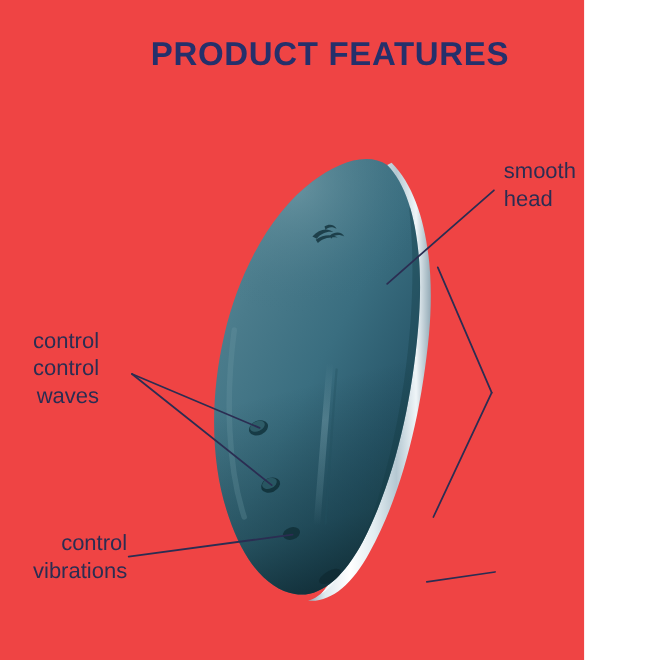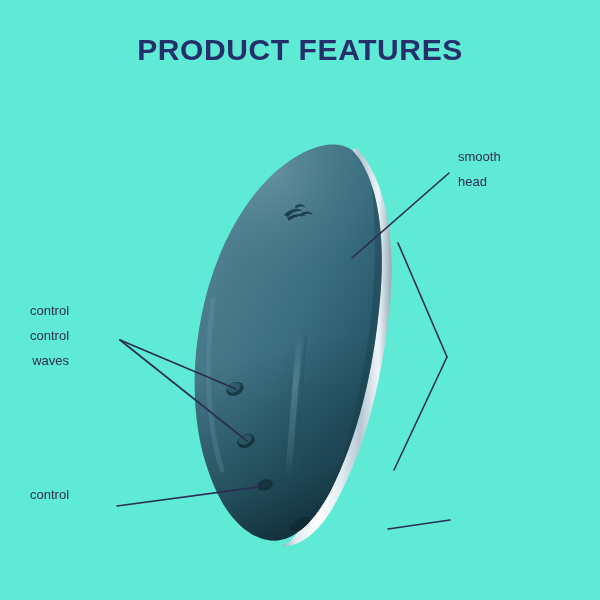--- a/index.html
+++ b/index.html
@@ -8,23 +8,23 @@
     background: #ffffff;
   }
   body {
     width: 600px;
     height: 600px;
     overflow: hidden;
     font-family: "Liberation Sans", sans-serif;
   }
   #infographic {
     position: relative;
-    width: 600px;
+    width: 531px;
     height: 600px;
-    background: #5eead4;
+    background: #ef4444;
     text-decoration: underline;
   }
 
   
   #page-title {
     position: absolute;
     top: 33px;
     left: 0;
     width: 600px;
     text-align: center;
@@ -33,21 +33,21 @@
     font-weight: bold;
     letter-spacing: 0.6px;
     color: #25306b;
     white-space: nowrap;
   }
 
   
   .callout {
     position: absolute;
     font-family: "Liberation Sans", sans-serif;
-    font-size: 13px;
+    font-size: 20px;
     font-weight: normal;
     line-height: 25px;
     color: #2b2d52;
   }
   .callout .line {
     display: block;
     white-space: nowrap;
   }
   .callout.right  { text-align: left;  }
   .callout.left   { text-align: right;  }
@@ -226,15 +226,16 @@
 
 
   <div class="callout left" id="callout-pressure-waves">
     <span class="line">control</span>
     <span class="line">control</span>
     <span class="line">waves</span>
   </div>
 
   <div class="callout left" id="callout-vibrations">
     <span class="line">control</span>
+    <span class="line">vibrations</span>
   </div>
 
 </div>
 
 </body></html>

